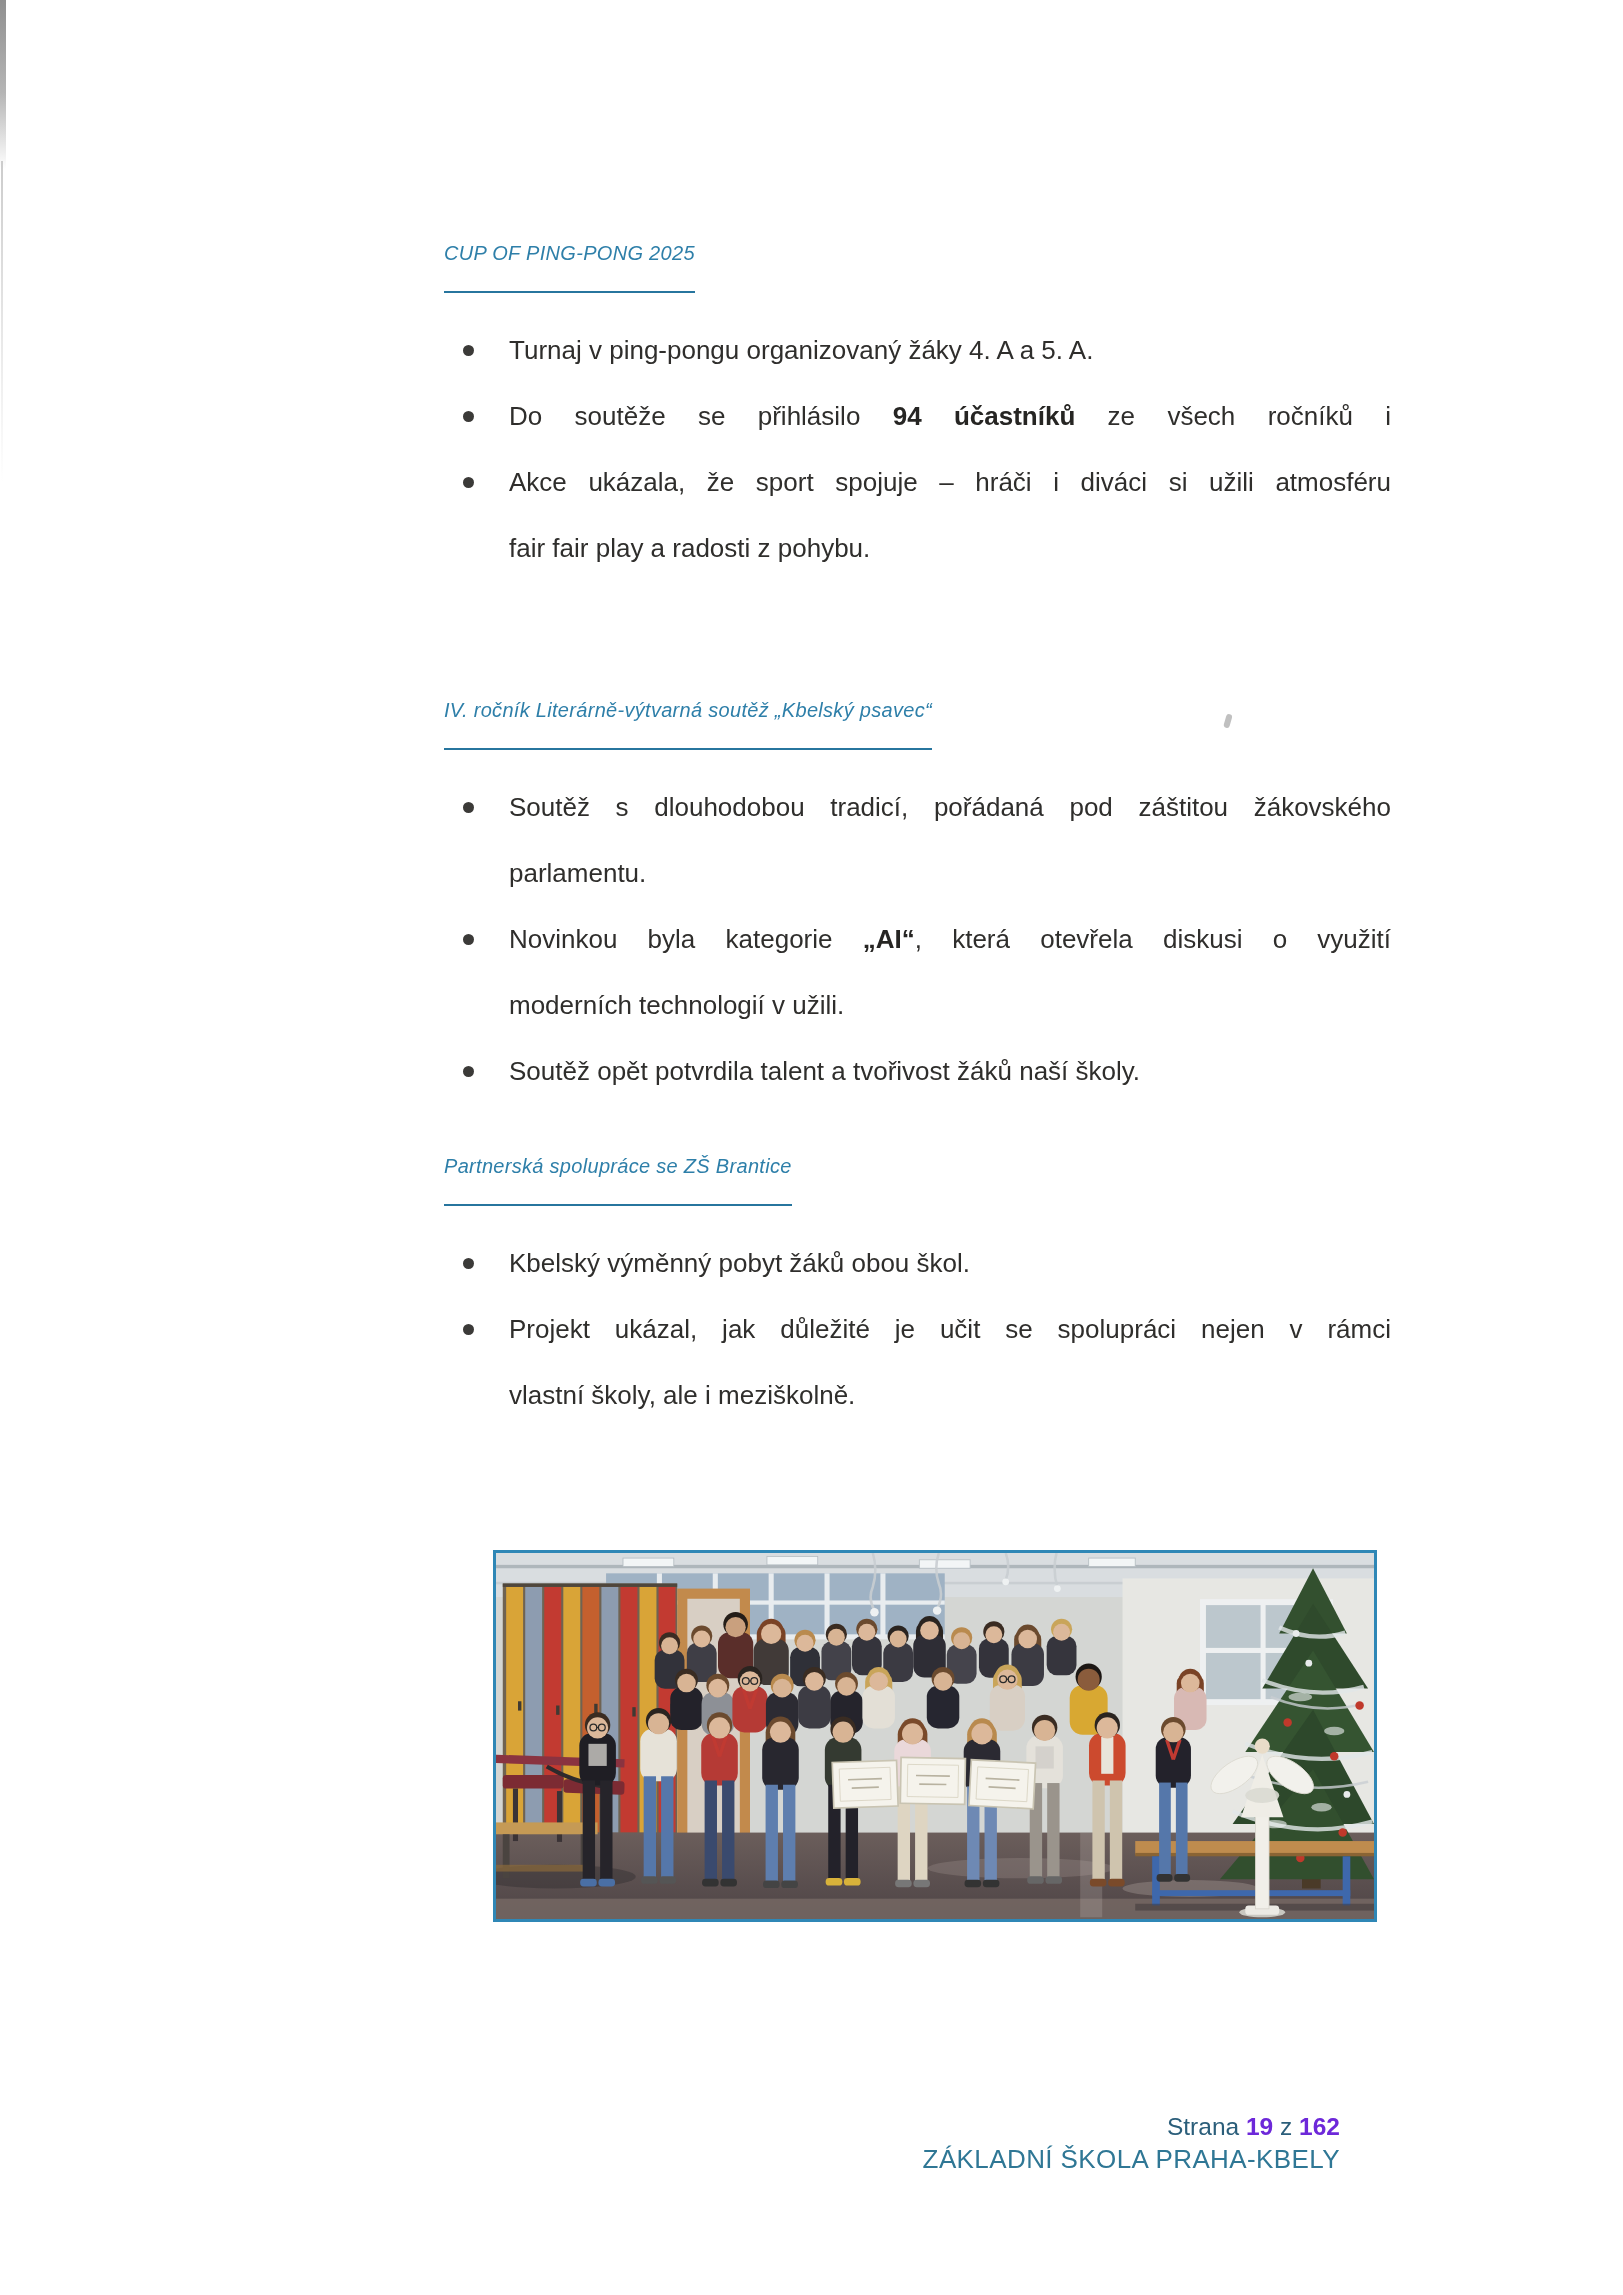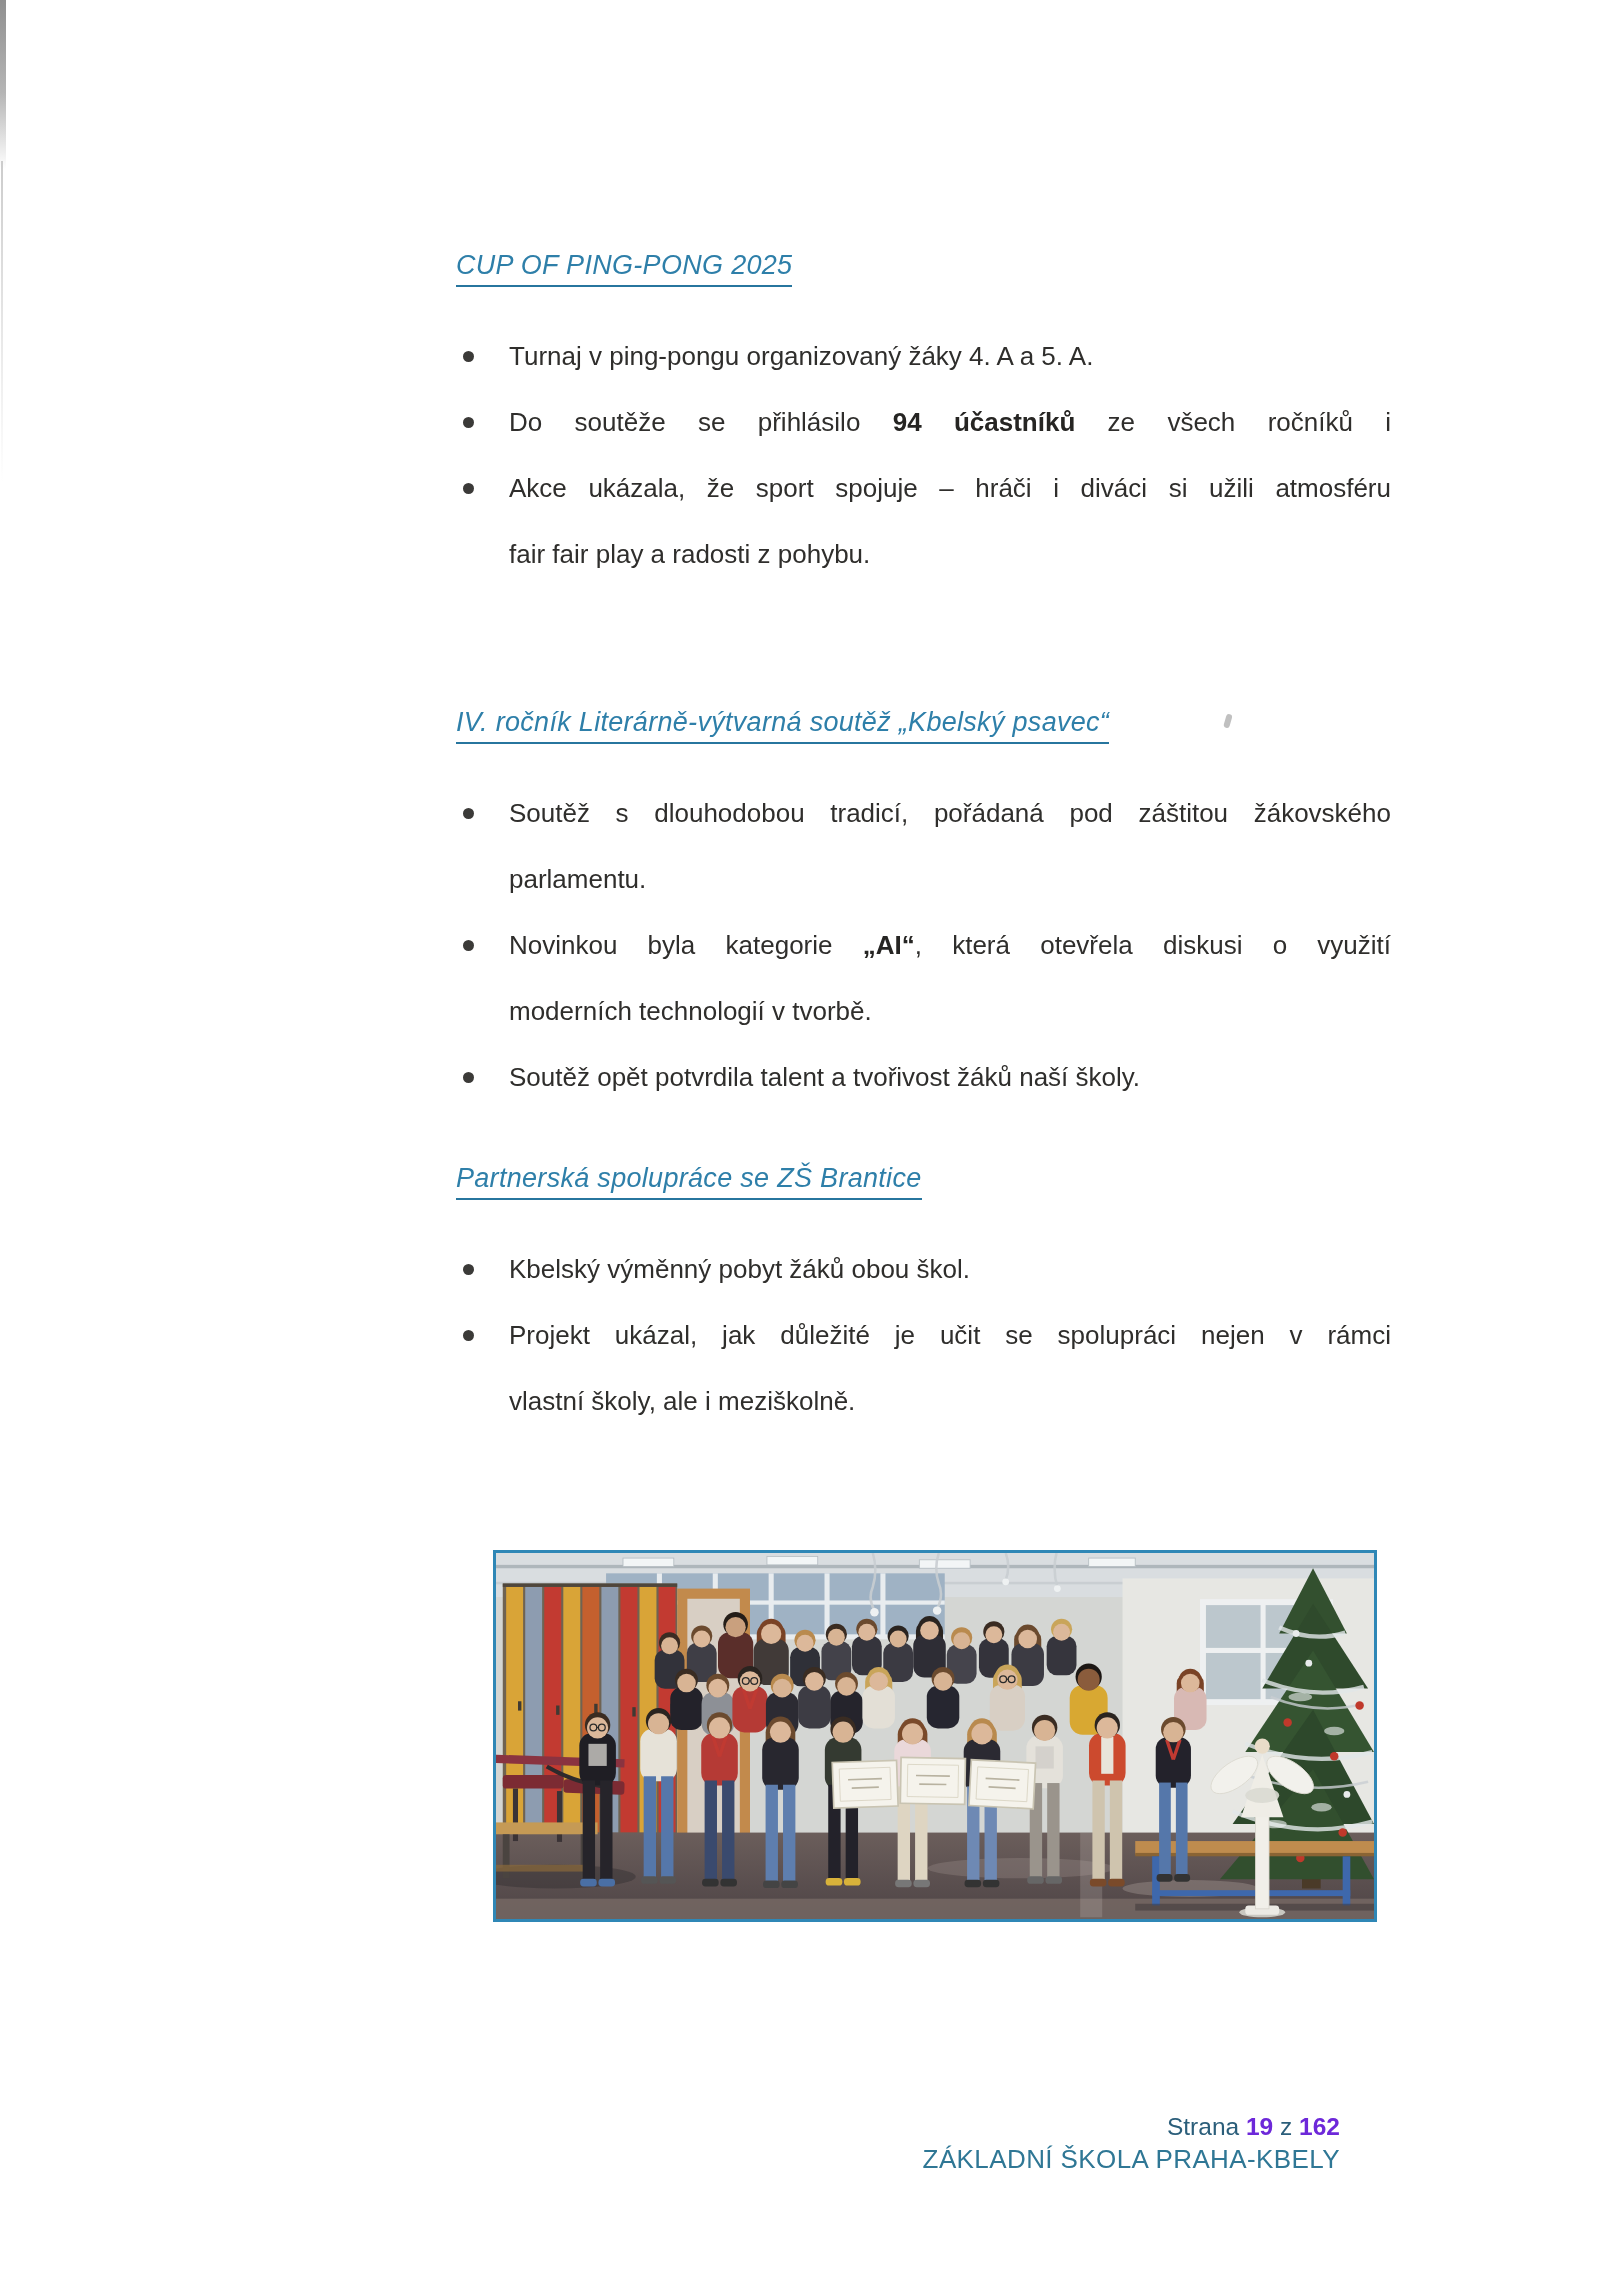--- a/index.html
+++ b/index.html
@@ -11,22 +11,22 @@
   .edge-strip{position:absolute;left:0;top:0;width:6px;height:169px;
       background:linear-gradient(180deg,#8f8f8f 0%,#b5b5b5 55%,rgba(205,205,205,0) 100%);}
   .edge-line{position:absolute;left:0.8px;top:161px;width:2.5px;height:321px;
       background:linear-gradient(180deg,#cccccc,rgba(225,225,225,0));}
   .speck{position:absolute;left:1225px;top:714px;width:6px;height:13.5px;background:#a5a5a5;
       border-radius:3.4px;transform:rotate(16deg);opacity:.7;}
 
   
   .doc-section{position:absolute;left:440px;width:951px;}
   .s1{top:230px;} .s2{top:687px;} .s3{top:1143px;}
-  .heading{display:inline-block;margin:16px;font-weight:400;font-style:italic;font-size:27px;
-      line-height:39px;color:#2e7fa9;border-bottom:2.5px solid #27759e;padding-bottom:0;
+  .heading{display:inline-block;margin:4px;font-weight:400;font-style:italic;font-size:20px;
+      line-height:39px;color:#2e7fa9;border-bottom:2.5px solid #27759e;padding-bottom:18px;
       letter-spacing:0.3px;}
   .bullets{margin-top:20px;}
   .bullet{position:relative;padding-left:69px;}
   .dot{position:absolute;left:23px;top:28px;width:11px;height:11px;border-radius:50%;
       background:#3b3a38;}
   .line{font-size:26px;line-height:66px;color:#2f2e2c;white-space:nowrap;}
   .j{text-align:justify;text-align-last:justify;}
   .bd{font-weight:bold;color:#262523;}
 
   
@@ -72,21 +72,21 @@
     <h2 class="heading">IV. ročník Literárně-výtvarná soutěž „Kbelský psavec“</h2>
     <div class="bullets">
       <div class="bullet">
         <span class="dot"></span>
         <div class="line j">Soutěž s dlouhodobou tradicí, pořádaná pod záštitou žákovského</div>
         <div class="line">parlamentu.</div>
       </div>
       <div class="bullet">
         <span class="dot"></span>
         <div class="line j"><span>Novinkou byla kategorie </span><span class="bd">„AI“</span><span>, která otevřela diskusi o využití</span></div>
-        <div class="line">moderních technologií v tvorbě.</div>
+        <div class="line">moderních technologií v užili.</div>
       </div>
       <div class="bullet">
         <span class="dot"></span>
         <div class="line">Soutěž opět potvrdila talent a tvořivost žáků naší školy.</div>
       </div>
     </div>
   </section>
 
   <section class="doc-section s3">
     <h2 class="heading">Partnerská spolupráce se ZŠ Brantice</h2>

